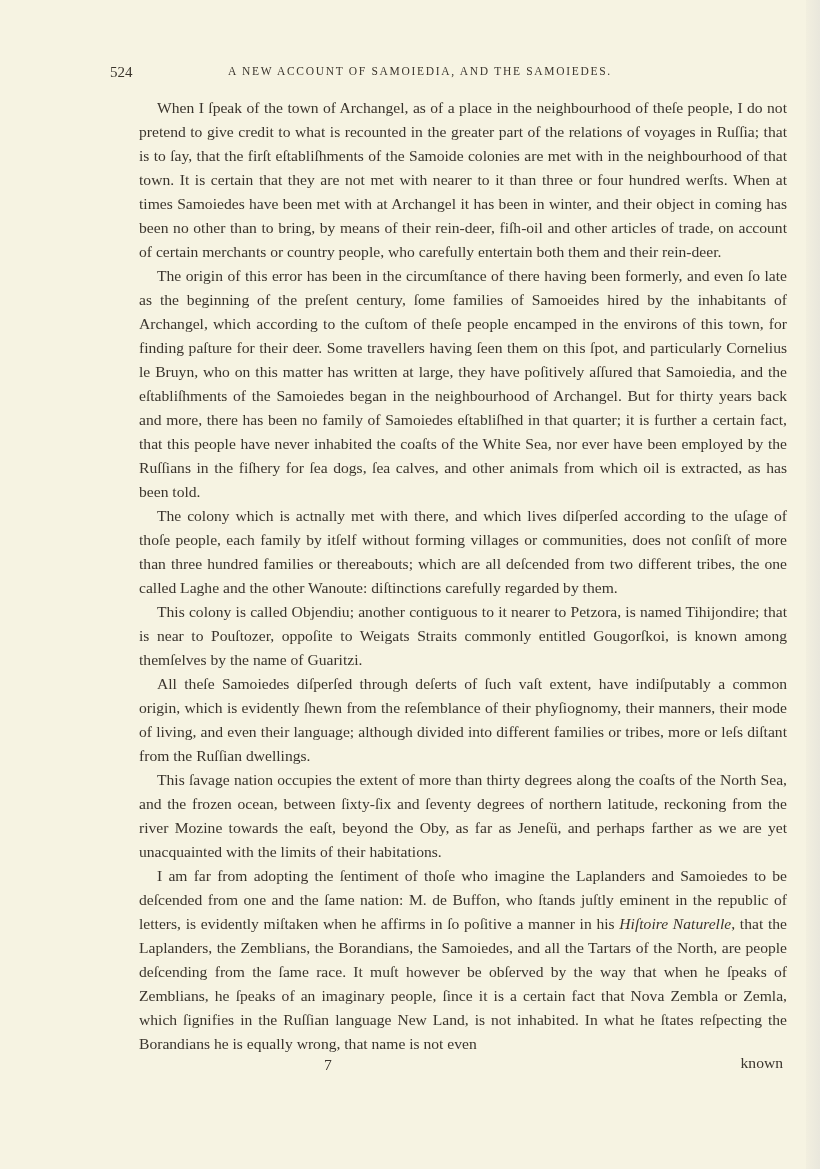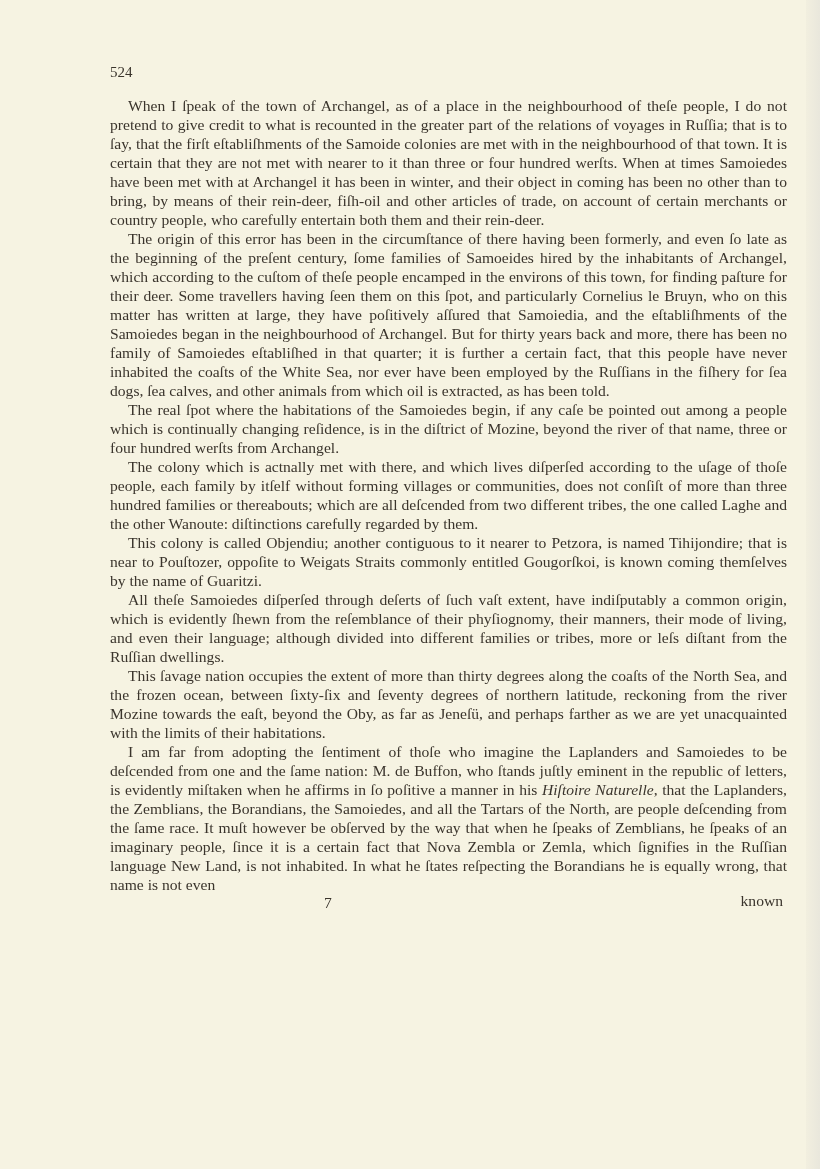--- a/index.html
+++ b/index.html
@@ -23,47 +23,48 @@
   }
   .folio {
     position: absolute; left: 0; top: 2px; font-size: 15px; letter-spacing: 0;
   }
   .title {
     position: absolute; left: 118px; top: 3px; text-transform: uppercase;
     font-size: 11.5px; letter-spacing: 1.7px;
   }
   .body-text {
     margin-top: 12px;
-    font-size: 15.6px; line-height: 19px;
+    font-size: 15.6px; line-height: 24px;
     text-align: justify;
+    margin-left: 29px;
   }
   .body-text p { margin: 0; text-indent: 18px; }
   .body-text em { }
   .foot {
     position: relative; height: 20px; font-size: 15.6px; margin-top: 0px;
   }
   .signature { position: absolute; left: 214px; top: 0; }
   .catchword { position: absolute; right: 4px; top: -2px; }
 </style>
 </head>
 <body>
 
 <div class="edge-right"></div>
 
 <div class="page">
   <div class="running-head">
     <span class="folio">524</span>
+    <span class="title">A NEW ACCOUNT OF SAMOIEDIA, AND THE SAMOIEDES.</span>
   </div>
 
   <div class="body-text">
     <p>When I ſpeak of the town of Archangel, as of a place in the neighbourhood of theſe people, I do not pretend to give credit to what is recounted in the greater part of the relations of voyages in Ruſſia; that is to ſay, that the firſt eſtabliſhments of the Samoide colonies are met with in the neighbourhood of that town. It is certain that they are not met with nearer to it than three or four hundred werſts. When at times Samoiedes have been met with at Archangel it has been in winter, and their object in coming has been no other than to bring, by means of their rein-deer, fiſh-oil and other articles of trade, on account of certain merchants or country people, who carefully entertain both them and their rein-deer.</p>
     <p>The origin of this error has been in the circumſtance of there having been formerly, and even ſo late as the beginning of the preſent century, ſome families of Samoeides hired by the inhabitants of Archangel, which according to the cuſtom of theſe people encamped in the environs of this town, for finding paſture for their deer. Some travellers having ſeen them on this ſpot, and particularly Cornelius le Bruyn, who on this matter has written at large, they have poſitively aſſured that Samoiedia, and the eſtabliſhments of the Samoiedes began in the neighbourhood of Archangel. But for thirty years back and more, there has been no family of Samoiedes eſtabliſhed in that quarter; it is further a certain fact, that this people have never inhabited the coaſts of the White Sea, nor ever have been employed by the Ruſſians in the fiſhery for ſea dogs, ſea calves, and other animals from which oil is extracted, as has been told.</p>
-    <p>The real ſpot where the habitations of the Samoiedes begin, if any caſe be pointed out among a people which is continually changing reſidence, is in the diſtrict of Mozine, beyond the river of that name, three or four hundred werſts from Archangel.</p>
     <p>The colony which is actnally met with there, and which lives diſperſed according to the uſage of thoſe people, each family by itſelf without forming villages or communities, does not conſiſt of more than three hundred families or thereabouts; which are all deſcended from two different tribes, the one called Laghe and the other Wanoute: diſtinctions carefully regarded by them.</p>
-    <p>This colony is called Objendiu; another contiguous to it nearer to Petzora, is named Tihijondire; that is near to Pouſtozer, oppoſite to Weigats Straits commonly entitled Gougorſkoi, is known coming themſelves by the name of Guaritzi.</p>
+    <p>This colony is called Objendiu; another contiguous to it nearer to Petzora, is named Tihijondire; that is near to Pouſtozer, oppoſite to Weigats Straits commonly entitled Gougorſkoi, is known among themſelves by the name of Guaritzi.</p>
     <p>All theſe Samoiedes diſperſed through deſerts of ſuch vaſt extent, have indiſputably a common origin, which is evidently ſhewn from the reſemblance of their phyſiognomy, their manners, their mode of living, and even their language; although divided into different families or tribes, more or leſs diſtant from the Ruſſian dwellings.</p>
     <p>This ſavage nation occupies the extent of more than thirty degrees along the coaſts of the North Sea, and the frozen ocean, between ſixty-ſix and ſeventy degrees of northern latitude, reckoning from the river Mozine towards the eaſt, beyond the Oby, as far as Jeneſü, and perhaps farther as we are yet unacquainted with the limits of their habitations.</p>
     <p><span>I am far from adopting the ſentiment of thoſe who imagine the Laplanders and Samoiedes to be deſcended from one and the ſame nation: M. de Buffon, who ſtands juſtly eminent in the republic of letters, is evidently miſtaken when he affirms in ſo poſitive a manner in his </span><em>Hiſtoire Naturelle</em><span>, that the Laplanders, the Zemblians, the Borandians, the Samoiedes, and all the Tartars of the North, are people deſcending from the ſame race. It muſt however be obſerved by the way that when he ſpeaks of Zemblians, he ſpeaks of an imaginary people, ſince it is a certain fact that Nova Zembla or Zemla, which ſignifies in the Ruſſian language New Land, is not inhabited. In what he ſtates reſpecting the Borandians he is equally wrong, that name is not even</span></p>
   </div>
 
   <div class="foot">
     <span class="signature">7</span>
     <span class="catchword">known</span>
   </div>
 </div>

